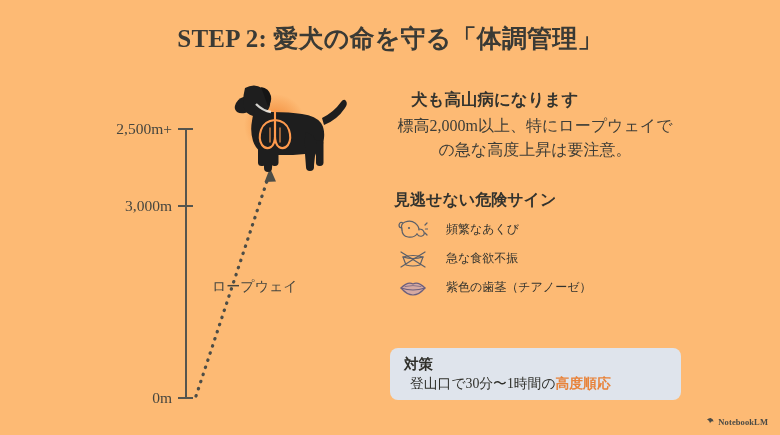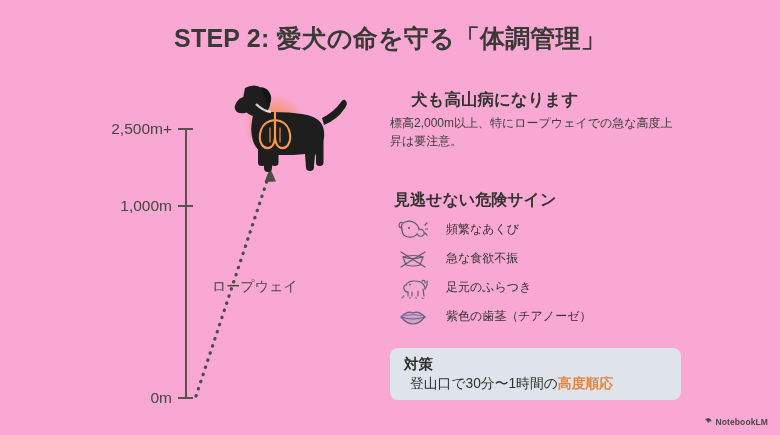--- a/index.html
+++ b/index.html
@@ -5,21 +5,22 @@
   * { box-sizing: border-box; margin: 0; padding: 0; }
   html, body {
     width: 780px; height: 435px;
     background: #f2f1ec;
     font-family: "Liberation Sans", "DejaVu Sans", sans-serif;
     overflow: hidden;
   }
   #slide {
     position: relative;
     width: 780px; height: 435px;
-    background: #f9a8d4;
+    background: #fdba74;
+    font-family: Liberation Serif, serif;
   }
 
   
   #title {
     position: absolute;
     top: 22px; left: 0; width: 780px;
     text-align: center;
     font-size: 25px;
     font-weight: bold;
     color: #3a3a35;
@@ -85,23 +86,24 @@
     font-size: 16.5px;
     font-weight: bold;
     color: #33332e;
     white-space: nowrap;
   }
   #head-1 { top: 89px; left: 0; margin-left: 21px; }
   .body-text {
     position: absolute;
     top: 114px; left: 0;
     width: 290px;
-    font-size: 12px;
+    font-size: 16px;
     line-height: 1.52;
     color: #3d3d37;
+    text-align: center;
   }
 
   #head-2 { top: 190px; left: 4px; font-size: 16px; }
 
   #sign-list {
     position: absolute;
     top: 216px; left: 6px;
     width: 330px;
   }
   .sign-row {
@@ -168,21 +170,21 @@
 
   <div id="axis-area">
 
     <div class="axis-line"></div>
 
     <div class="tick t2500"></div>
     <div class="tick t2000"></div>
     <div class="tick t0"></div>
 
     <div class="tick-label lab2500">2,500m+</div>
-    <div class="tick-label lab2000">1,000m</div>
+    <div class="tick-label lab2000">3,000m</div>
     <div class="tick-label lab0">0m</div>
 
     <svg id="ropeway-svg" viewBox="0 0 380 435">
       <line x1="196" y1="396" x2="268" y2="178" stroke="#4d4d46" stroke-width="3.2" stroke-linecap="round" stroke-dasharray="0.5 7"></line>
       <polygon points="270,168 264.5,182 276,181.5" fill="#4d4d46"></polygon>
     </svg>
 
     <div id="ropeway-label">ロープウェイ</div>
 
     <div id="dog-wrap">
@@ -260,36 +262,20 @@
               <path d="M5 9 q10 -3 20 0 l-3 8 q-7 2 -14 0 z"></path>
               <path d="M5 9 q10 3 20 0"></path>
               <line x1="3" y1="4" x2="27" y2="19"></line>
               <line x1="27" y1="4" x2="3" y2="19"></line>
             </g>
           </svg>
         </span>
         <span class="sign-label">急な食欲不振</span>
       </div>
 
-      <div class="sign-row">
-        <span class="sign-icon">
-          <svg width="30" height="22" viewBox="0 0 30 22">
-            <g stroke="#5b5f68" stroke-width="1.2" fill="none" stroke-linecap="round" stroke-linejoin="round">
-              <path d="M8 8 q2 -4 8 -4 q7 0 9 3 q2 2 2 5"></path>
-              <path d="M24 4 q3 -2 3 2"></path>
-              <path d="M8 8 q-3 1 -2 4 q1 3 4 3"></path>
-              <path d="M10 15 l0 4 M14 15 l0 4 M20 14 l0 5 M25 12 l1 7"></path>
-              <path d="M27 12 q3 -4 2 -8"></path>
-              <path d="M6 19 l-2 2 M12 20 l0 2 M18 20 l0 2 M24 21 l2 1" opacity="0.75"></path>
-              <circle cx="12" cy="7.5" r="0.9" fill="#5b5f68" stroke="none"></circle>
-            </g>
-          </svg>
-        </span>
-        <span class="sign-label">足元のふらつき</span>
-      </div>
 
       <div class="sign-row">
         <span class="sign-icon">
           <svg width="30" height="22" viewBox="0 0 30 22">
             <g stroke="#6b5f7d" stroke-width="1.2" stroke-linecap="round" stroke-linejoin="round">
               <path d="M3 11 q7 -7 12 -4 q5 -3 12 4 q-6 7 -12 7 q-6 0 -12 -7 z" fill="#b49ac8" fill-opacity="0.55"></path>
               <path d="M3 11 q12 4 24 0" fill="none"></path>
               <path d="M7 9.5 q8 -2 16 0" fill="none" stroke-width="0.9" opacity="0.8"></path>
             </g>
           </svg>

